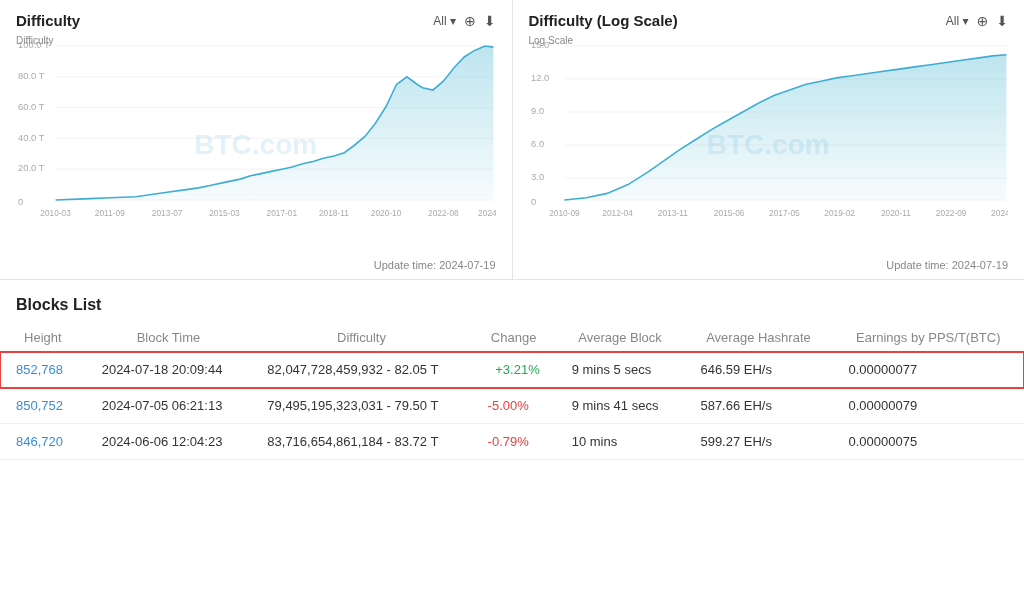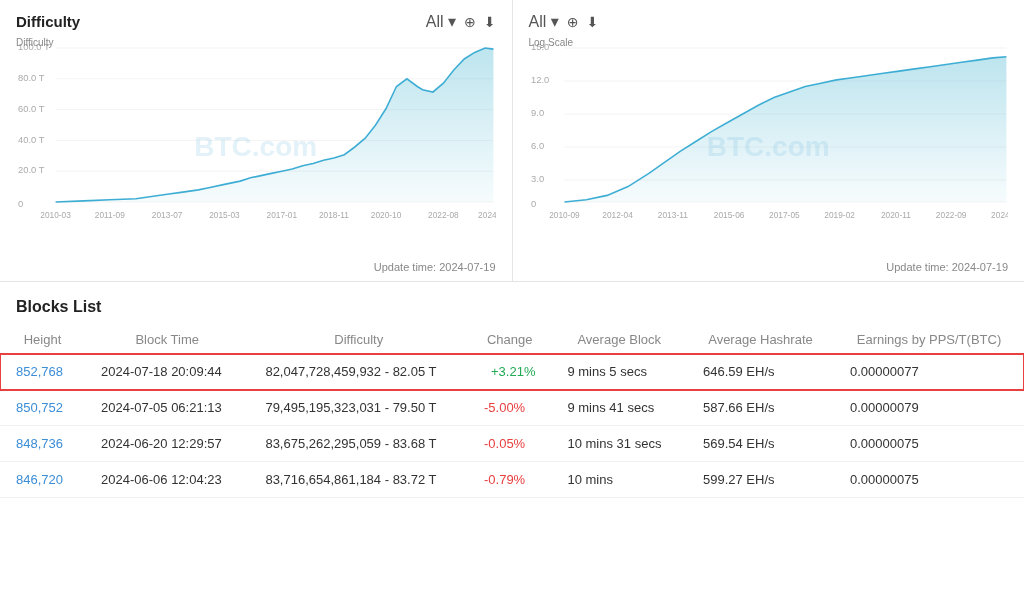--- a/index.html
+++ b/index.html
@@ -34,21 +34,21 @@
       color: #222;
     }
 
     .chart-controls {
       display: flex;
       align-items: center;
       gap: 8px;
     }
 
     .chart-range {
-      font-size: 16px;
+      font-size: 12px;
       color: #555;
       cursor: pointer;
       border: none;
       background: none;
     }
 
     .chart-icon {
       font-size: 14px;
       color: #555;
       cursor: pointer;
@@ -209,20 +209,21 @@
         <text x="355" y="165" font-size="8" fill="#aaa" text-anchor="middle">2020-10</text>
         <text x="410" y="165" font-size="8" fill="#aaa" text-anchor="middle">2022-08</text>
         <text x="458" y="165" font-size="8" fill="#aaa" text-anchor="middle">2024-07</text>
       </svg>
     </div>
     <div class="chart-update">Update time: 2024-07-19</div>
   </div>
 
   <div class="chart-panel">
     <div class="chart-header">
+      <span class="chart-title">Difficulty (Log Scale)</span>
       <div class="chart-controls">
         <button class="chart-range">
           <span>All</span>
           <span>▾</span>
         </button>
         <span class="chart-icon">⊕</span>
         <span class="chart-icon">⬇</span>
       </div>
     </div>
     <div class="chart-area">
@@ -296,29 +297,20 @@
           <tr>
       <td class="link-cell">850,752</td>
       <td>2024-07-05 06:21:13</td>
       <td>79,495,195,323,031 - 79.50 T</td>
       <td class="negative">-5.00%</td>
       <td>9 mins 41 secs</td>
       <td>587.66 EH/s</td>
       <td>0.00000079</td>
     </tr>
           <tr>
-      <td class="link-cell">848,736</td>
-      <td>2024-06-20 12:29:57</td>
-      <td>83,675,262,295,059 - 83.68 T</td>
-      <td class="negative">-0.05%</td>
-      <td>10 mins 31 secs</td>
-      <td>569.54 EH/s</td>
-      <td>0.00000075</td>
-    </tr>
-          <tr>
       <td class="link-cell">846,720</td>
       <td>2024-06-06 12:04:23</td>
       <td>83,716,654,861,184 - 83.72 T</td>
       <td class="negative">-0.79%</td>
       <td>10 mins</td>
       <td>599.27 EH/s</td>
       <td>0.00000075</td>
     </tr>
         </tbody>
     </table>

